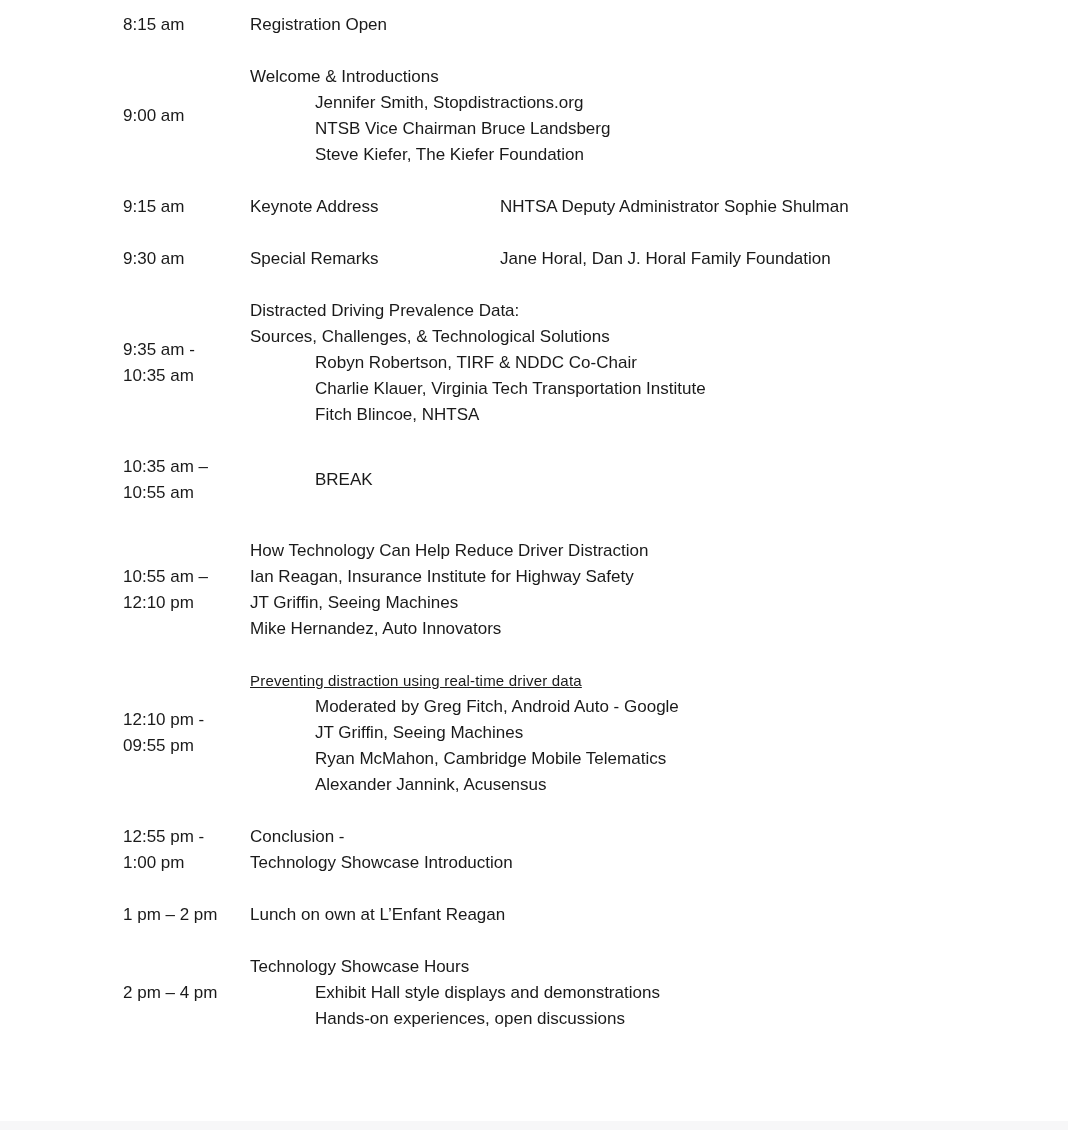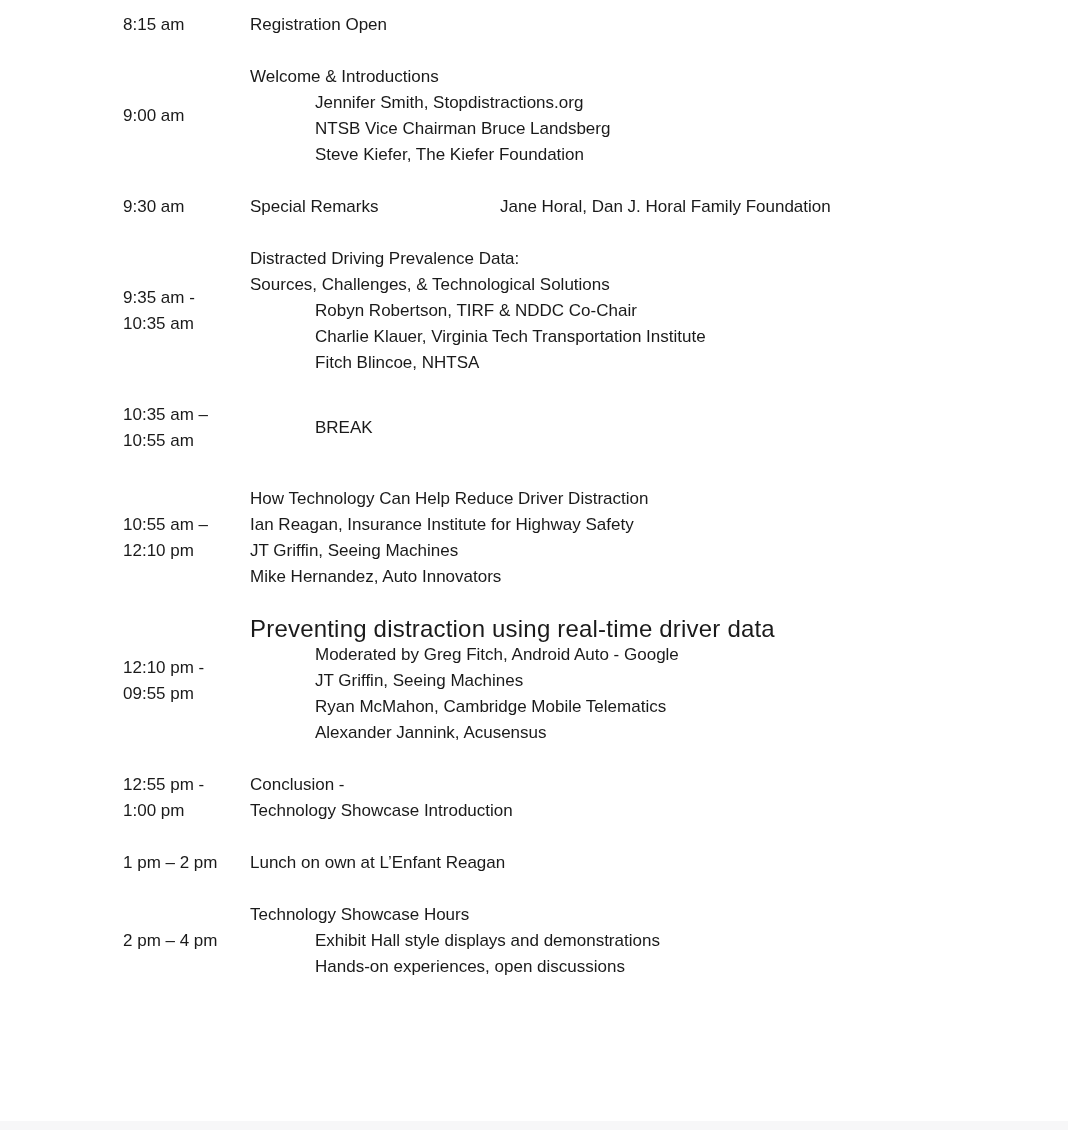--- a/index.html
+++ b/index.html
@@ -48,22 +48,23 @@
     padding-left: 65px;
   }
   .two-col {
     display: flex;
   }
   .evt-title {
     flex: 0 0 250px;
     width: 250px;
   }
   .large {
-    font-size: 24px;
+    font-size: 15px;
     letter-spacing: 0.2px;
+    text-decoration: underline;
   }
   .bottom-strip {
     position: absolute;
     left: 0;
     bottom: 0;
     width: 100%;
     height: 9px;
     background: #f7f7f8;
   }
 </style>
@@ -82,20 +83,31 @@
       </div>
       <div class="section">
         <div class="time-col">
           <div class="line">9:00 am</div>
         </div>
         <div class="content-col">
           <div class="line ind0">Welcome &amp; Introductions</div>
           <div class="line ind1">Jennifer Smith, Stopdistractions.org</div>
           <div class="line ind1">NTSB Vice Chairman Bruce Landsberg</div>
           <div class="line ind1">Steve Kiefer, The Kiefer Foundation</div>
+        </div>
+      </div>
+      <div class="section">
+        <div class="time-col">
+          <div class="line">9:15 am</div>
+        </div>
+        <div class="content-col">
+          <div class="line ind0 two-col">
+            <span class="evt-title">Keynote Address</span>
+            <span>NHTSA Deputy Administrator Sophie Shulman</span>
+          </div>
         </div>
       </div>
       <div class="section">
         <div class="time-col">
           <div class="line">9:30 am</div>
         </div>
         <div class="content-col">
           <div class="line ind0 two-col">
             <span class="evt-title">Special Remarks</span>
             <span>Jane Horal, Dan J. Horal Family Foundation</span>

